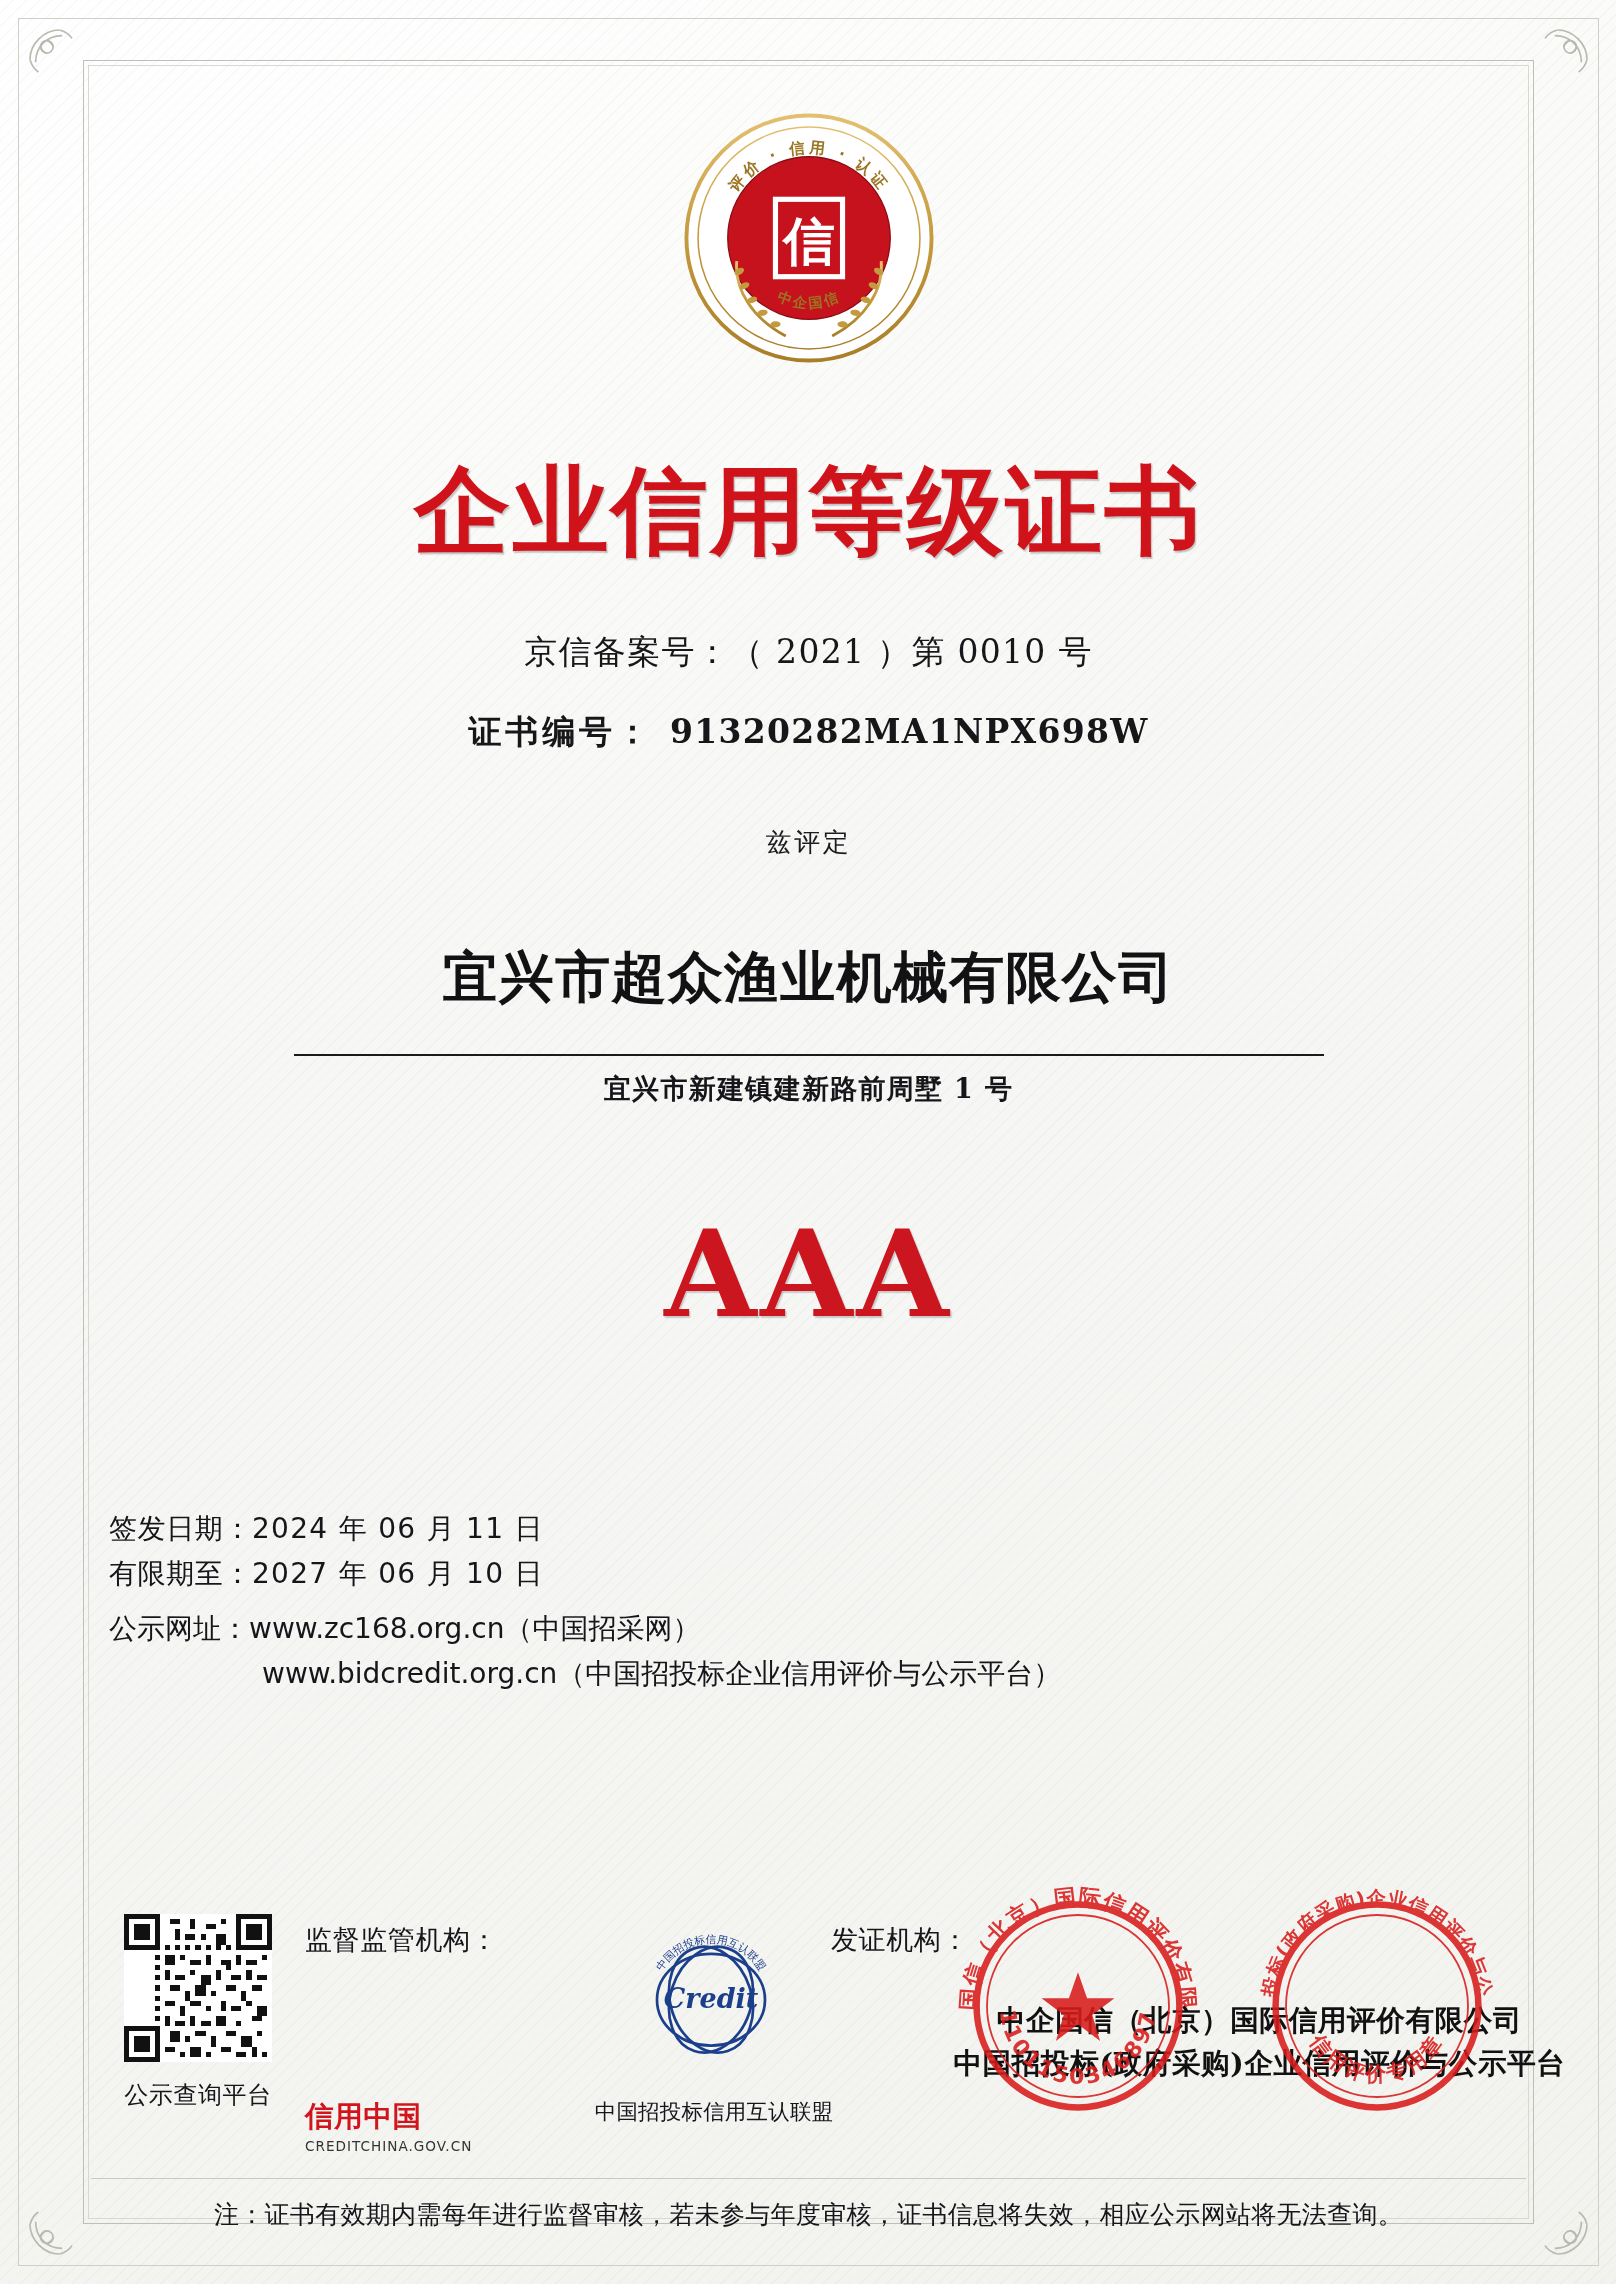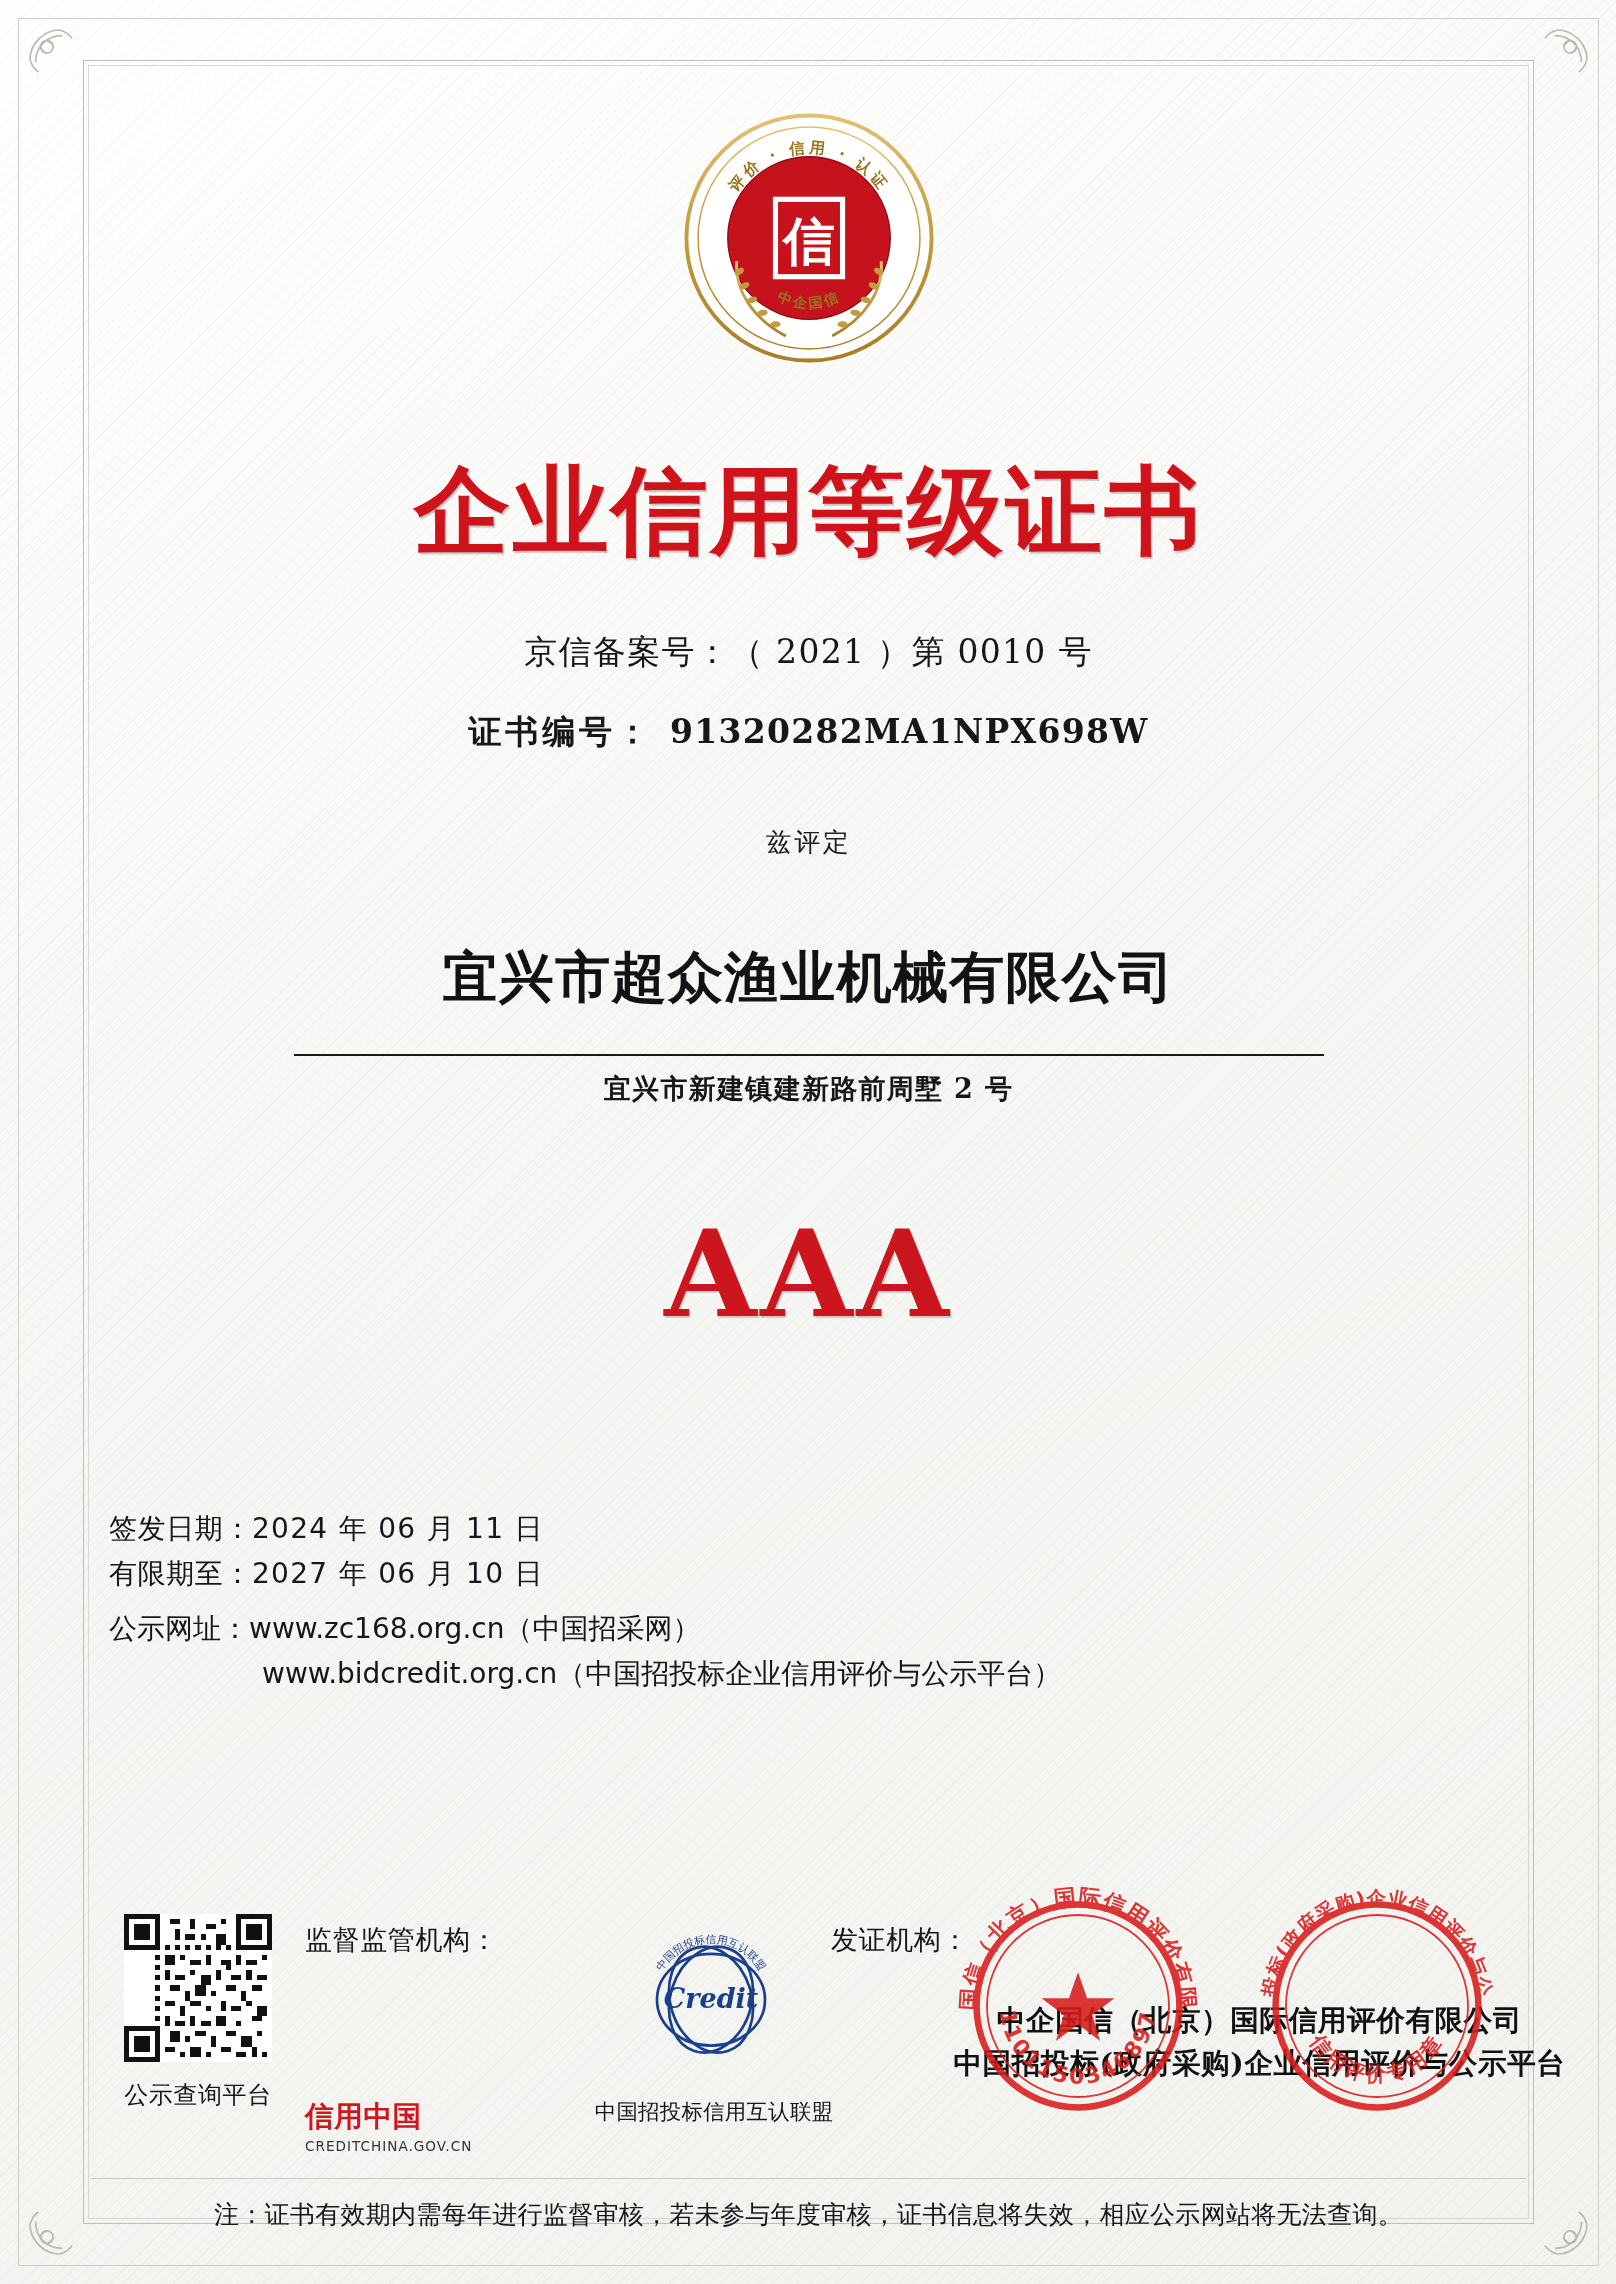--- a/index.html
+++ b/index.html
@@ -419,21 +419,21 @@
 
   <div class="main-title">企业信用等级证书</div>
   <div class="record-no">京信备案号：（ 2021 ）第 0010 号</div>
   <div class="cert-no">
     <span class="label">证书编号：</span><span class="value">91320282MA1NPX698W</span>
   </div>
 
   <div class="hereby">兹评定</div>
   <div class="company">宜兴市超众渔业机械有限公司</div>
   <div class="company-underline"></div>
-  <div class="address">宜兴市新建镇建新路前周墅 2 号</div>
+  <div class="address">宜兴市新建镇建新路前周墅 1 号</div>
 
   <div class="grade">AAA</div>
 
   <div class="details">
     <div class="row">
       <span class="lbl">签发日期：</span><span class="val">2024 年 06 月 11 日</span>
     </div>
     <div class="row">
       <span class="lbl">有限期至：</span><span class="val">2027 年 06 月 10 日</span>
     </div>

